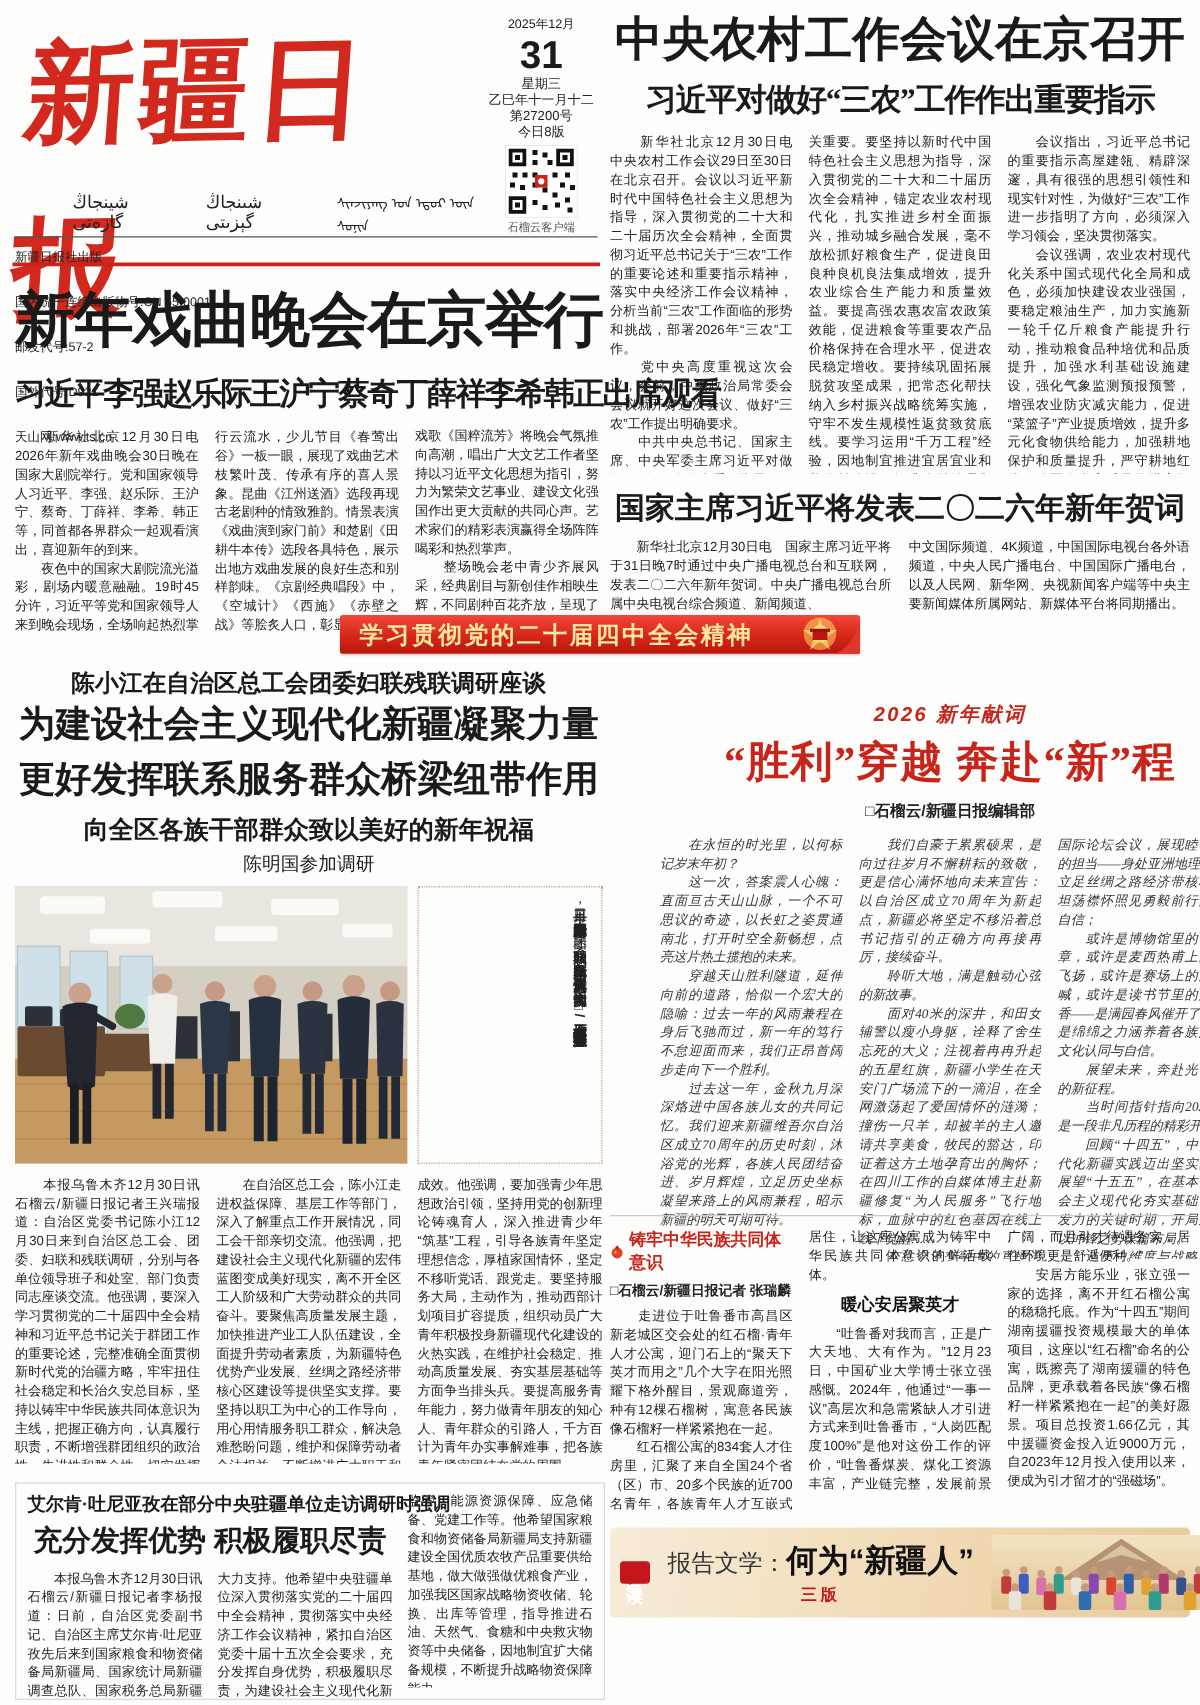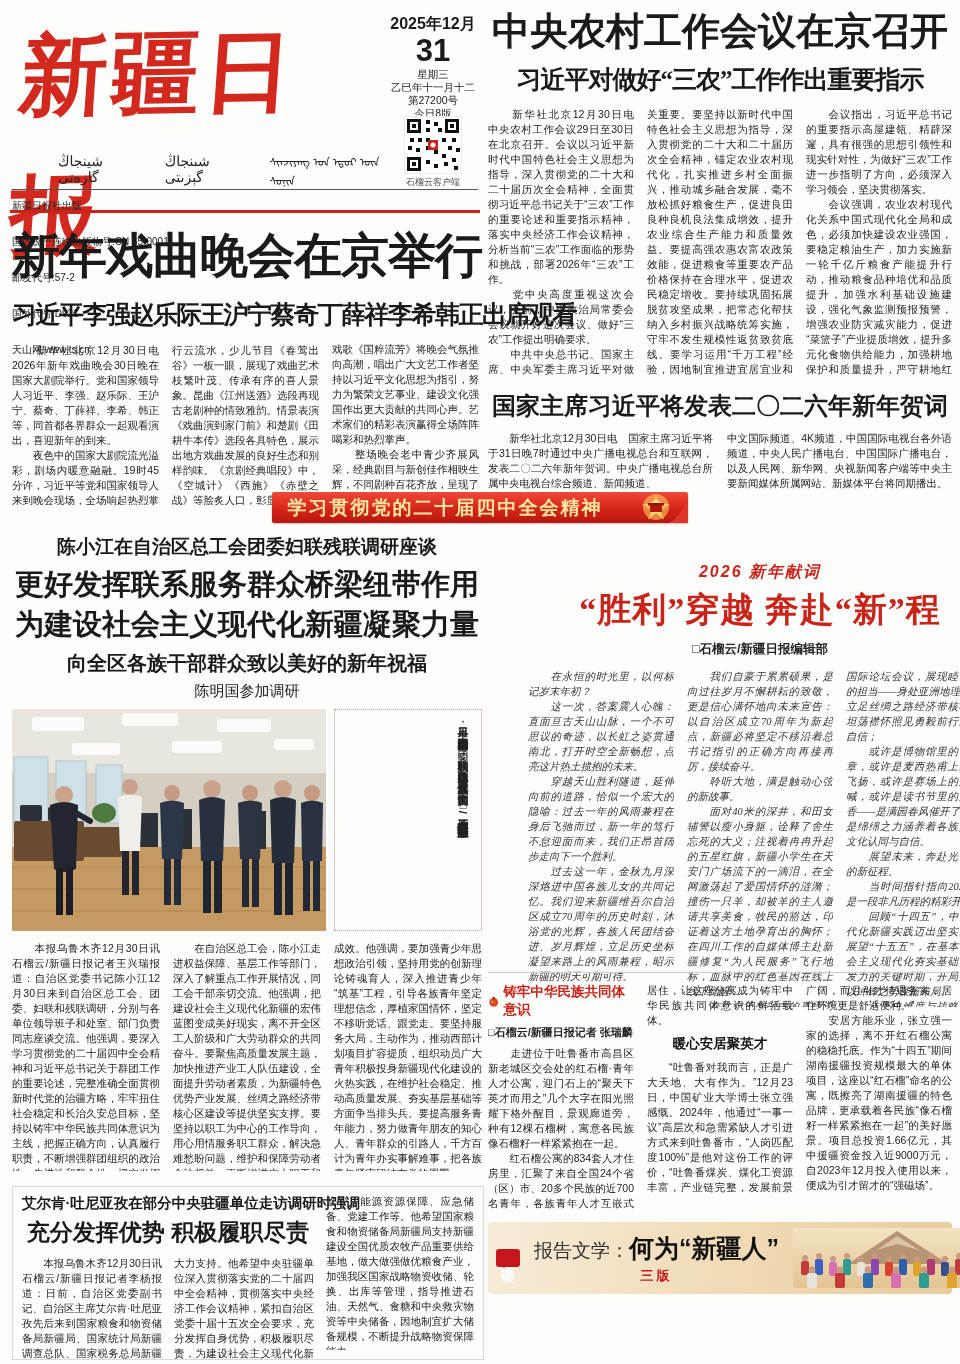--- a/index.html
+++ b/index.html
@@ -7,21 +7,21 @@
         font-family:"Liberation Sans",sans-serif;color:#1a1a1a;overflow:hidden;}
   .abs{position:absolute;}
   .ctr{text-align:center;}
   .body-txt{font-size:10.5px;line-height:15px;text-align:justify;color:#222;
             white-space:pre-line;overflow:hidden;}
   .red{color:#c8241a;}
   
   .mast-title{font-family:"Liberation Serif",serif;font-weight:900;color:#d2281e;
               font-size:88px;line-height:140px;letter-spacing:4px;transform:skewX(-5deg) rotate(-1deg);}
   .date-block{width:86px;text-align:center;line-height:1.25;}
-  .date-ym{font-size:16px;font-weight:700;text-align:center;}
+  .date-ym{font-size:10px;font-weight:400;text-align:center;}
   .date-day{font-size:31px;font-weight:700;line-height:34px;}
   .date-sm{font-size:10.5px;color:#222;}
   .scripts{display:flex;gap:30px;font-size:14px;color:#222;align-items:center;}
   .publine{border-top:1px solid #555;padding-top:9px;font-size:10px;display:flex;gap:22px;white-space:nowrap;color:#222;flex-direction:column;}
   .redrule{background:#c9231a;height:3px;}
   
   .hA{font-size:38px;font-weight:900;white-space:nowrap;letter-spacing:0px;}
   .hA-sub{font-size:25px;font-weight:900;white-space:nowrap;letter-spacing:-1px;font-family:"Liberation Serif",serif;}
   .hB{font-size:48px;font-weight:900;white-space:nowrap;letter-spacing:-1px;}
   .hB-sub{font-size:25px;font-weight:900;white-space:nowrap;letter-spacing:-1.5px;font-family:Liberation Serif, serif;}
@@ -179,22 +179,22 @@
       <circle cx="38" cy="15" r="7" fill="#ffe9a0" opacity="0.8"></circle>
       <polygon points="38,2 41,12 52,12 43,18 46,28 38,21 30,28 33,18 24,12 35,12" fill="#ffe06a" opacity="0.7"></polygon>
       <rect x="32" y="13" width="12" height="7" fill="#b8160e"></rect>
       <rect x="30" y="11" width="16" height="2.5" fill="#a01008"></rect>
       <path d="M56 28 Q66 20 70 4 L70 31 L50 31 Z" fill="#e0352a"></path>
     </svg>
   </div>
 
   <div class="abs" style="left:12px;top:534px;width:470px;">
     <div class="hD-k ctr">陈小江在自治区总工会团委妇联残联调研座谈</div>
+    <div class="hD ctr">为建设社会主义现代化新疆凝聚力量</div>
     <div class="hD ctr" style="margin-top:4px;">更好发挥联系服务群众桥梁纽带作用</div>
-    <div class="hD ctr">为建设社会主义现代化新疆凝聚力量</div>
     <div class="hD-s1 ctr">向全区各族干部群众致以美好的新年祝福</div>
     <div class="hD-s2 ctr">陈明国参加调研</div>
 
     <div class="photo-row">
 
       <svg width="314" height="222" viewBox="0 0 314 222" style="flex:none;">
         <rect width="314" height="222" fill="#d9d4c8"></rect>
         <rect width="314" height="64" fill="#e9e6df"></rect>
         <g fill="#fbfaf6">
             <rect x="20" y="8" width="52" height="14" rx="3"></rect>

